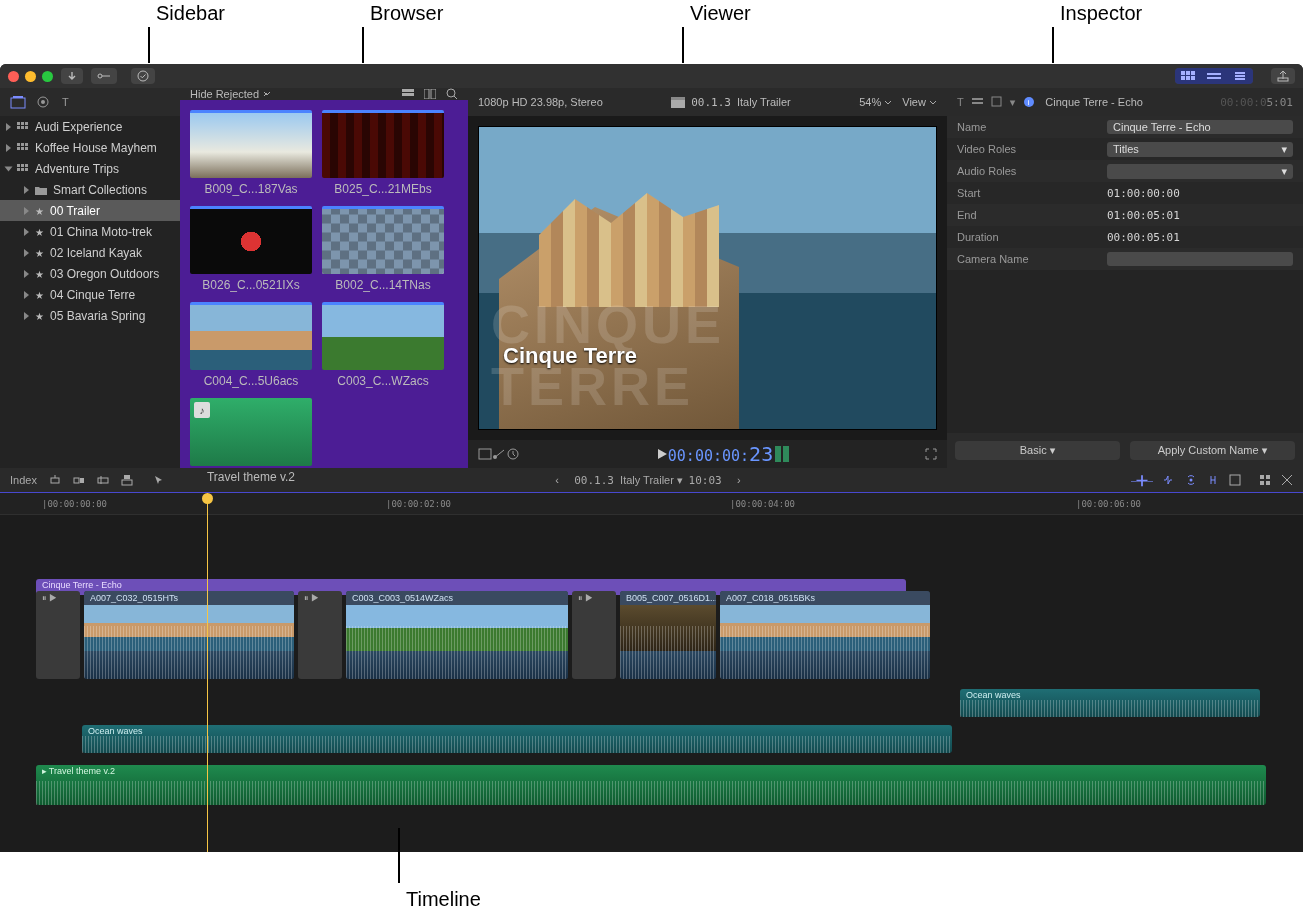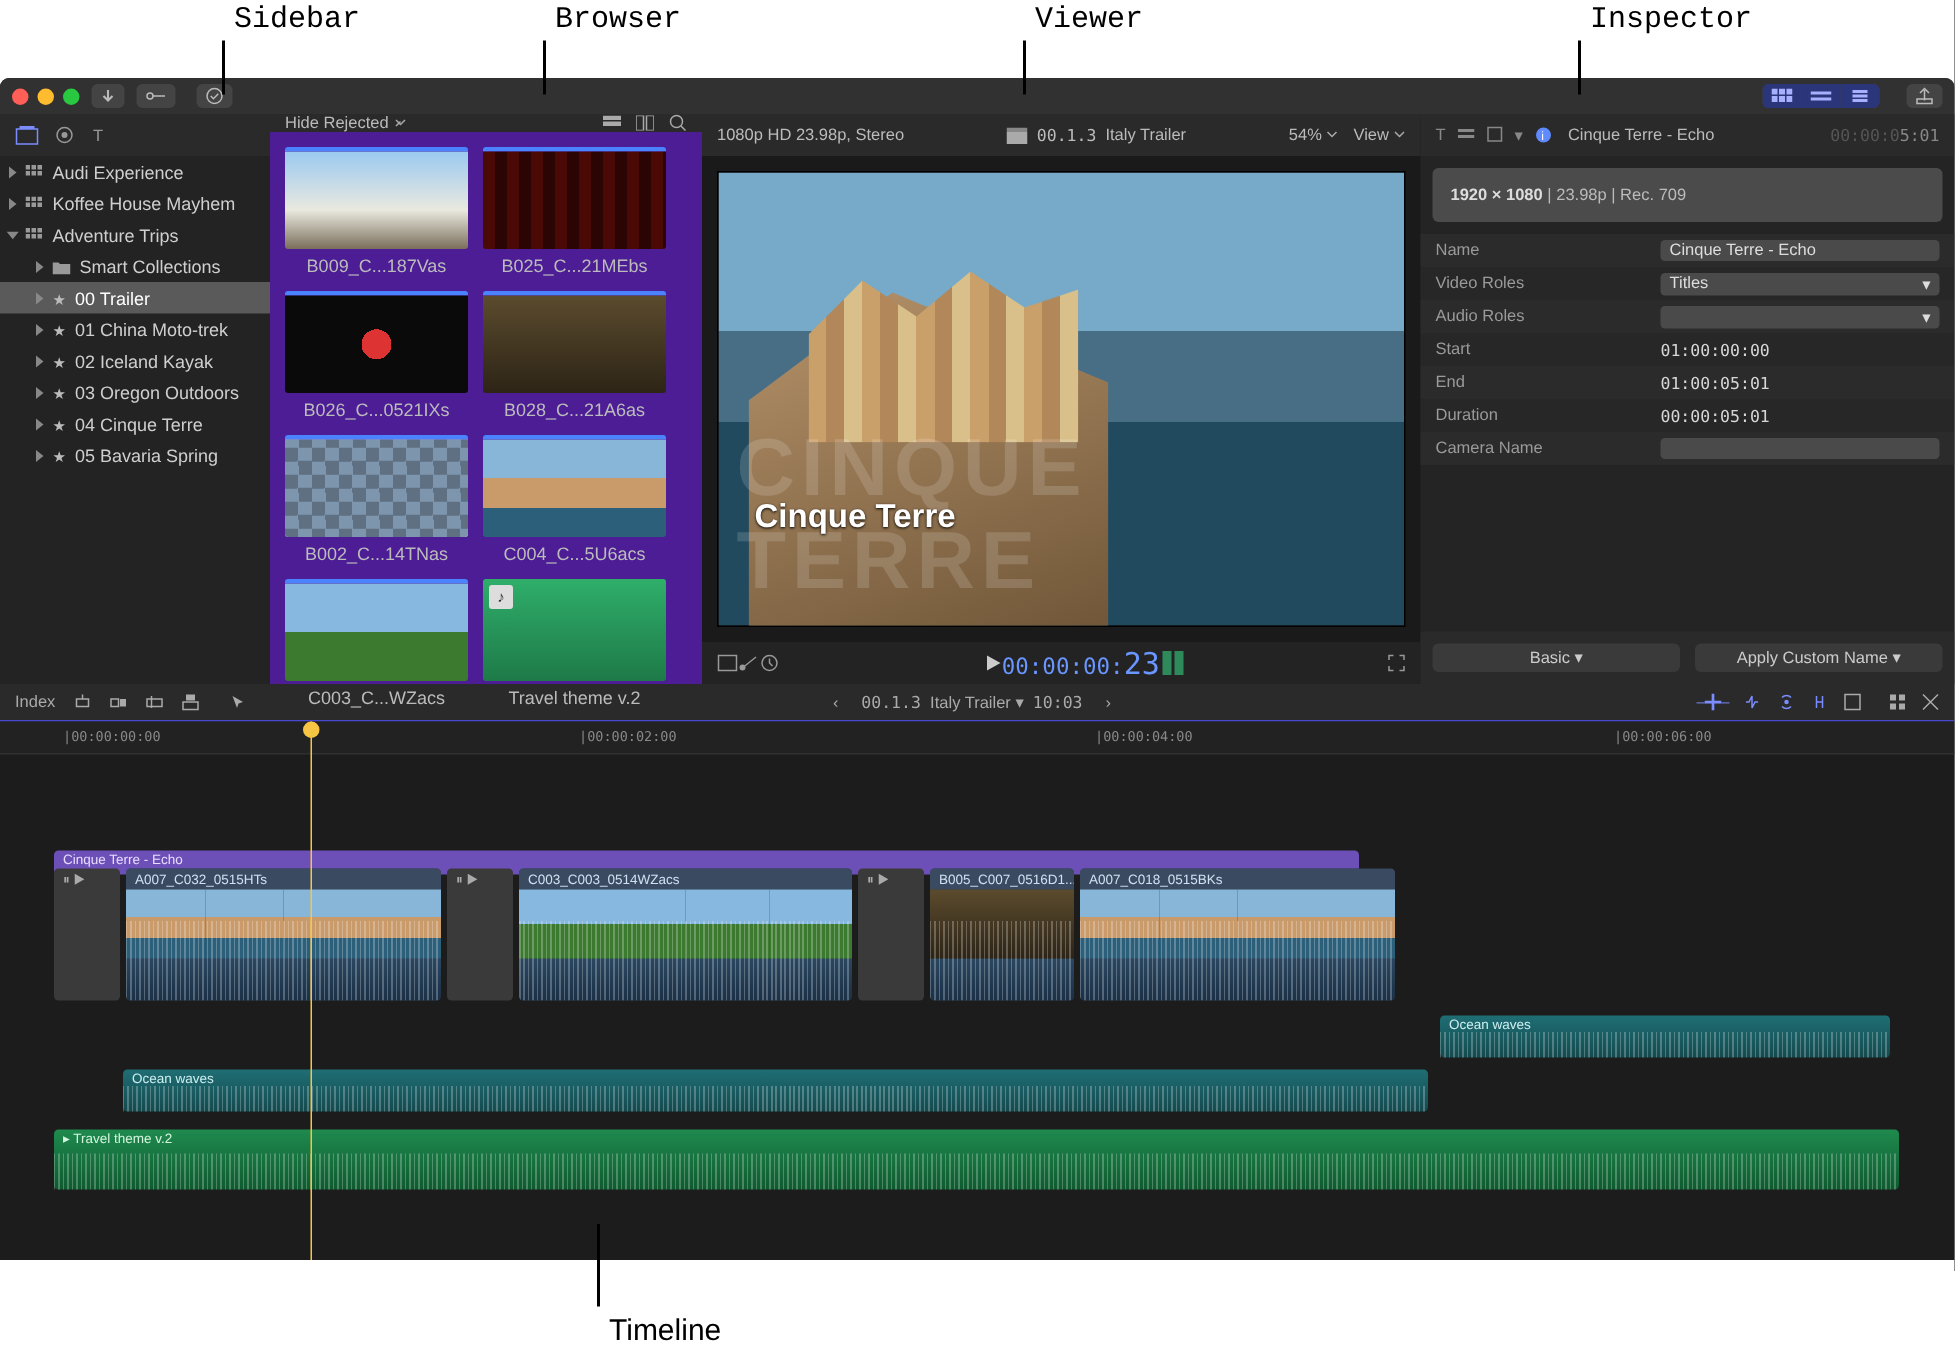--- a/index.html
+++ b/index.html
@@ -4,21 +4,21 @@
 <style>
   * { box-sizing: border-box; margin: 0; padding: 0; }
   body {
     font-family: -apple-system, "Helvetica Neue", Arial, sans-serif;
     font-size: 12px;
     color: #bcbcbc;
     background: #fff;
     width: 1303px;
   }
   
-  .annot-row { position: relative; height: 52px; font-family: Liberation Mono, monospace; }
+  .annot-row { position: relative; height: 64px; }
   .annot { position: absolute; font-size: 20px; color: #000; top: 2px; }
   .annot .tick { position:absolute; left:-8px; top:25px; width:2px; height:36px; background:#000;}
   .annot-bottom { position:absolute; font-size:20px; color:#000; }
   .annot-bottom .tick { position:absolute; left:-8px; top:-60px; width:2px; height:55px; background:#000;}
 
   .window { width:1303px; background:#1e1e1e; border-radius:6px 6px 0 0; overflow:hidden;}
   .titlebar { height:24px; background:#313131; display:flex; align-items:center; padding:0 8px; gap:8px;}
   .traffic { display:flex; gap:6px;}
   .dot { width:11px; height:11px; border-radius:50%; }
   .dot.red{background:#ff5f57}.dot.yellow{background:#febc2e}.dot.green{background:#28c840}
@@ -336,24 +336,20 @@
           </div>
           <div class="thumb">
             <div class="img redwall"></div>
             <div class="lbl">B025_C...21MEbs</div>
           </div>
           <div class="thumb">
             <div class="img corridor"></div>
             <div class="lbl">B026_C...0521IXs</div>
           </div>
           <div class="thumb">
-            <div class="img corridor2"></div>
-            <div class="lbl">B028_C...21A6as</div>
-          </div>
-          <div class="thumb">
             <div class="img tiles"></div>
             <div class="lbl">B002_C...14TNas</div>
           </div>
           <div class="thumb">
             <div class="img village"></div>
             <div class="lbl">C004_C...5U6acs</div>
           </div>
           <div class="thumb">
             <div class="img trees"></div>
             <div class="lbl">C003_C...WZacs</div>
@@ -450,23 +446,20 @@
           <span class="t sel">
               <svg width="12" height="12">
                 <circle cx="6" cy="6" r="5" fill="#5f8bff"></circle>
                 <text x="4.5" y="9" font-size="8" fill="#fff">i</text>
               </svg>
             </span>
         </div>
         <span style="flex:1">Cinque Terre - Echo</span>
         <span class="mono" style="color:#888"><span style="color:#555">00:00:0</span>5:01</span>
       </div>
-      <div class="insp-banner">
-        <span>1920 × 1080</span> <span class="sub">| <span>23.98p | Rec. 709</span></span>
-      </div>
       <div class="insp-rows">
         <div class="irow">
             <span class="k">Name</span>
             <span class="v">
               <div class="sel-control">
                 <span>Cinque Terre - Echo</span>
               </div>
             </span>
           </div>
         <div class="irow">

